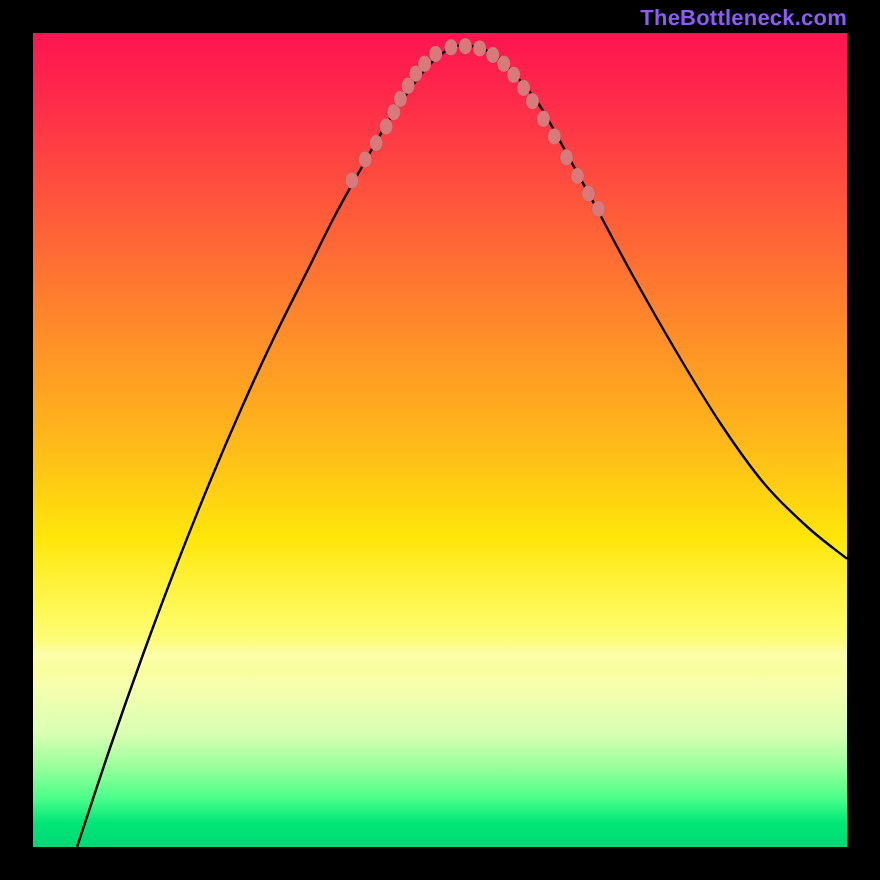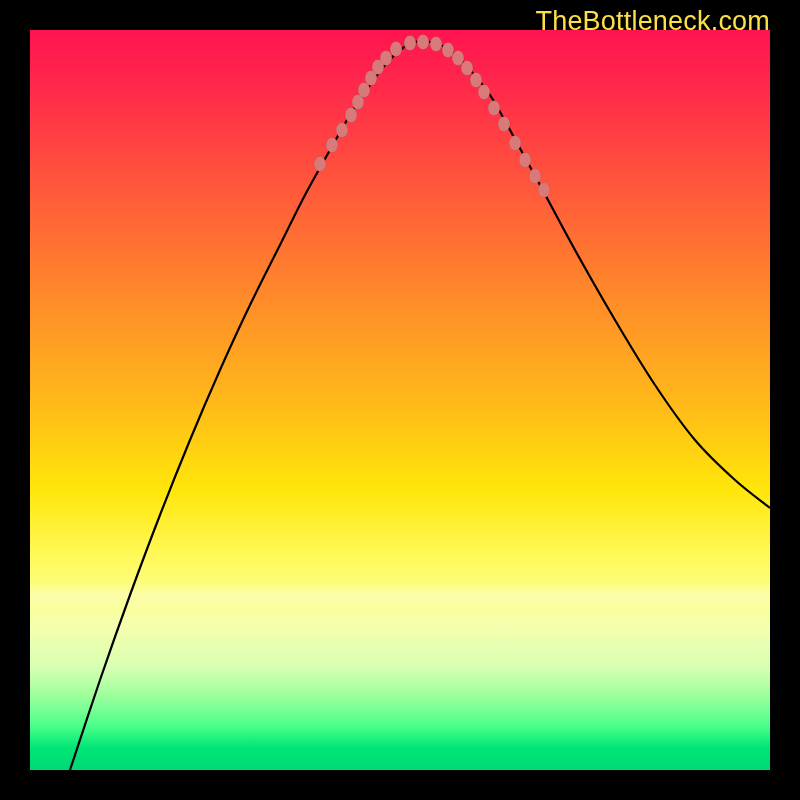--- a/index.html
+++ b/index.html
@@ -40,23 +40,23 @@
       #9cff9c 90%,
       #4cff8a 94%,
       #00e676 97%,
       #00d876 100%
     );
   }
   .watermark {
     position: absolute;
     top: 6px;
     right: 30px;
-    color: #fde047;
-    font-size: 27px;
-    font-weight: 400;
+    color: #8b5cf6;
+    font-size: 20px;
+    font-weight: 700;
     letter-spacing: 0.2px;
     z-index: 5;
   }
   svg.curve {
     position: absolute;
     left: 0;
     top: 0;
     width: 740px;
     height: 740px;
     z-index: 3;

